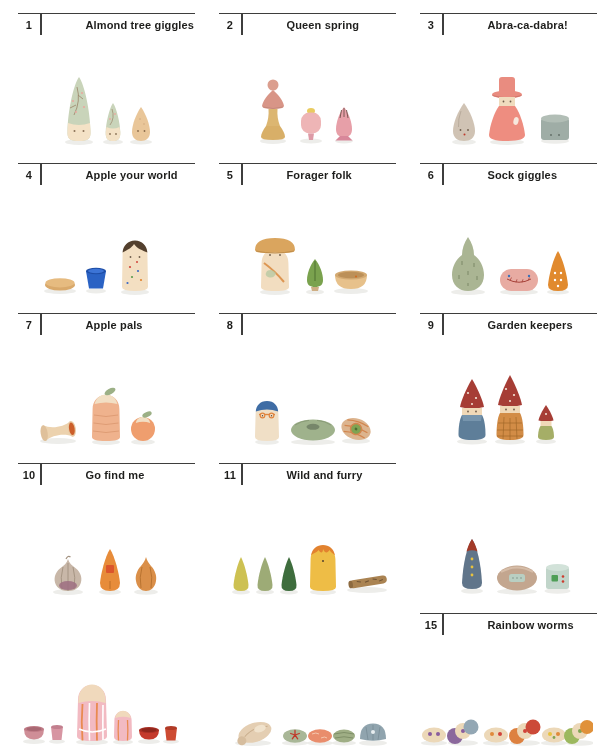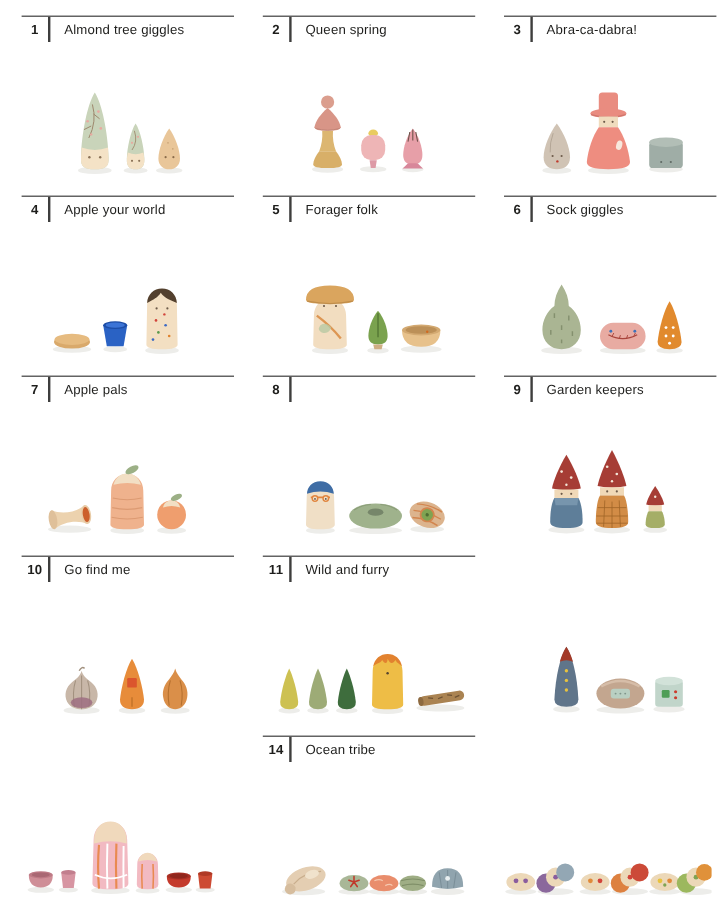--- a/index.html
+++ b/index.html
@@ -15,22 +15,22 @@
   .hd{
     margin-left:18px;width:177px;border-top:1.6px solid #3e3e3d;
     display:flex;align-items:flex-start;
   }
   .num{
     width:22px;text-align:center;padding-top:5px;
     font-size:11px;font-weight:700;letter-spacing:.2px;line-height:12px;
   }
   .vbar{width:1.5px;height:21px;background:#3e3e3d;flex:0 0 auto;}
   .title{
-    padding:5px 0 0 12px;font-size:11px;font-weight:400;
-    letter-spacing:.15px;line-height:12px;white-space:nowrap;
+    padding:5px 0 0 12px;font-size:11px;font-weight:700;
+    letter-spacing:.15px;line-height:12px;white-space:nowrap;margin-left:32px;
   }
   .photo{position:absolute;left:10px;top:38px;width:181px;height:100px;}
   svg{display:block;}
 </style>
 </head>
 <body>
 
 <div class="grid">
 
   <section class="cell">
@@ -412,25 +412,20 @@
         <path d="M129 79 Q129 88.5 139 88.5 Q149 88.5 149 79 Z" fill="#c43a2c"></path>
         <ellipse cx="139" cy="79" rx="10" ry="3" fill="#a82f24"></ellipse>
           <ellipse cx="139" cy="79" rx="7.5" ry="2" fill="#8f261c"></ellipse>
         <path d="M155 77 L167 77 L165.5 89.5 L156.5 89.5 Z" fill="#cd4b33"></path>
         <ellipse cx="161" cy="77" rx="6" ry="2" fill="#b03a26"></ellipse>
       </svg>
     </div>
   </section>
 
   <section class="cell">
-    <header class="hd">
-      <span class="num">14</span>
-      <span class="vbar"></span>
-      <span class="title">Ocean tribe</span>
-    </header>
     <div class="photo">
       <svg width="181" height="100" viewBox="0 0 181 100">
         <ellipse cx="42" cy="92" rx="18" ry="3" fill="#ededea"></ellipse>
           <ellipse cx="84" cy="92" rx="13" ry="2.5" fill="#ededea"></ellipse>
           <ellipse cx="109" cy="92" rx="13" ry="2.5" fill="#ededea"></ellipse>
           <ellipse cx="133" cy="92" rx="12" ry="2.5" fill="#ededea"></ellipse>
           <ellipse cx="162" cy="92" rx="14" ry="2.8" fill="#ededea"></ellipse>
         <g transform="rotate(-18 42 82)">
           <ellipse cx="44" cy="82" rx="17" ry="9.5" fill="#e4ceb2"></ellipse>
           <circle cx="29" cy="86" r="4.5" fill="#d6bd9e"></circle>
@@ -444,20 +439,25 @@
         <ellipse cx="133" cy="85" rx="11" ry="6.5" fill="#9fae85"></ellipse>
         <path d="M123 83 Q133 80 143 83 M124 87 Q133 84.5 142 87" stroke="#7f8f68" stroke-width="1" fill="none"></path>
         <path d="M149 88 Q149 72.5 162 72.5 Q175 72.5 175 88 Q162 91.5 149 88 Z" fill="#90a4ae"></path>
         <path d="M162 74 L162 89 M155 76 L157 89 M169 76 L167 89" stroke="#7b8f99" stroke-width=".9" fill="none"></path>
         <circle cx="162" cy="81" r="2" fill="#e8eef0"></circle>
       </svg>
     </div>
   </section>
 
   <section class="cell">
+    <header class="hd">
+      <span class="num">15</span>
+      <span class="vbar"></span>
+      <span class="title">Rainbow worms</span>
+    </header>
     <div class="photo">
       <svg width="181" height="100" viewBox="0 0 181 100">
         <ellipse cx="22" cy="92" rx="13" ry="2.5" fill="#ededea"></ellipse>
           <ellipse cx="51" cy="92" rx="15" ry="2.8" fill="#ededea"></ellipse>
           <ellipse cx="84" cy="92" rx="13" ry="2.5" fill="#ededea"></ellipse>
           <ellipse cx="113" cy="92" rx="15" ry="2.8" fill="#ededea"></ellipse>
           <ellipse cx="142" cy="92" rx="13" ry="2.5" fill="#ededea"></ellipse>
           <ellipse cx="168" cy="92" rx="14" ry="2.8" fill="#ededea"></ellipse>
         <ellipse cx="22" cy="84" rx="12" ry="7.5" fill="#ecd8b8"></ellipse>
         <circle cx="18" cy="83" r="2" fill="#8a5d9e"></circle>

